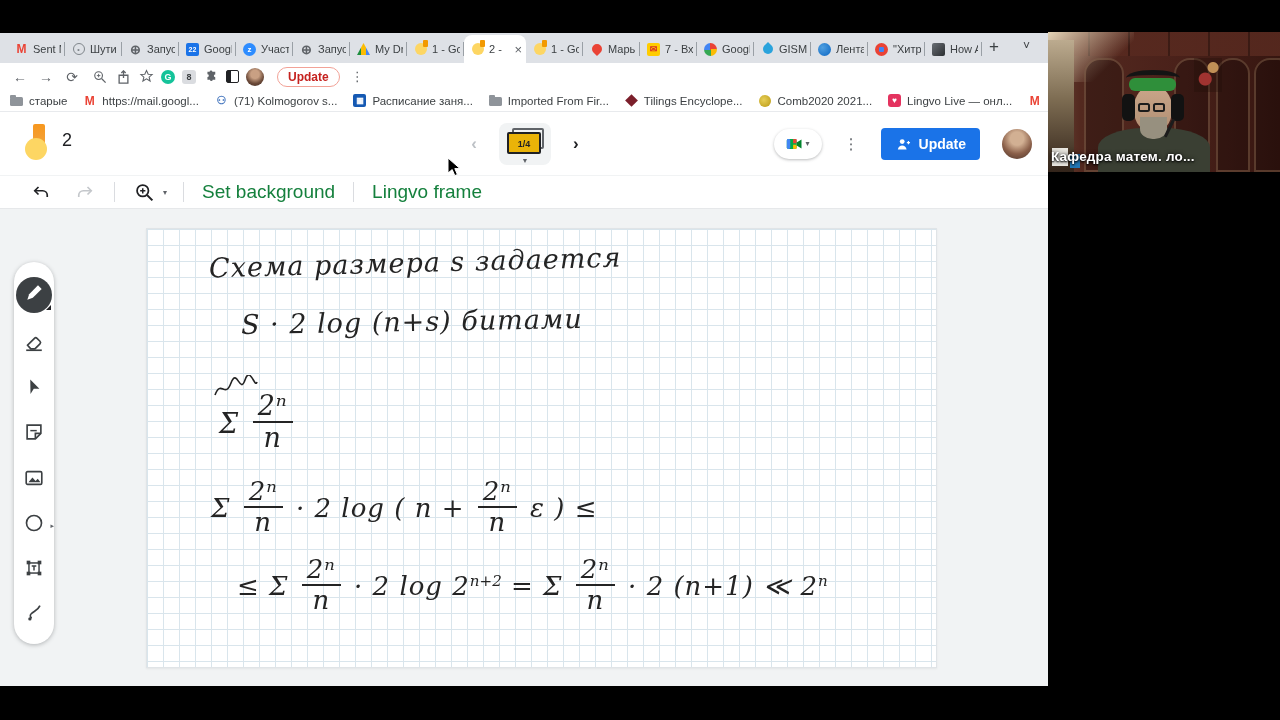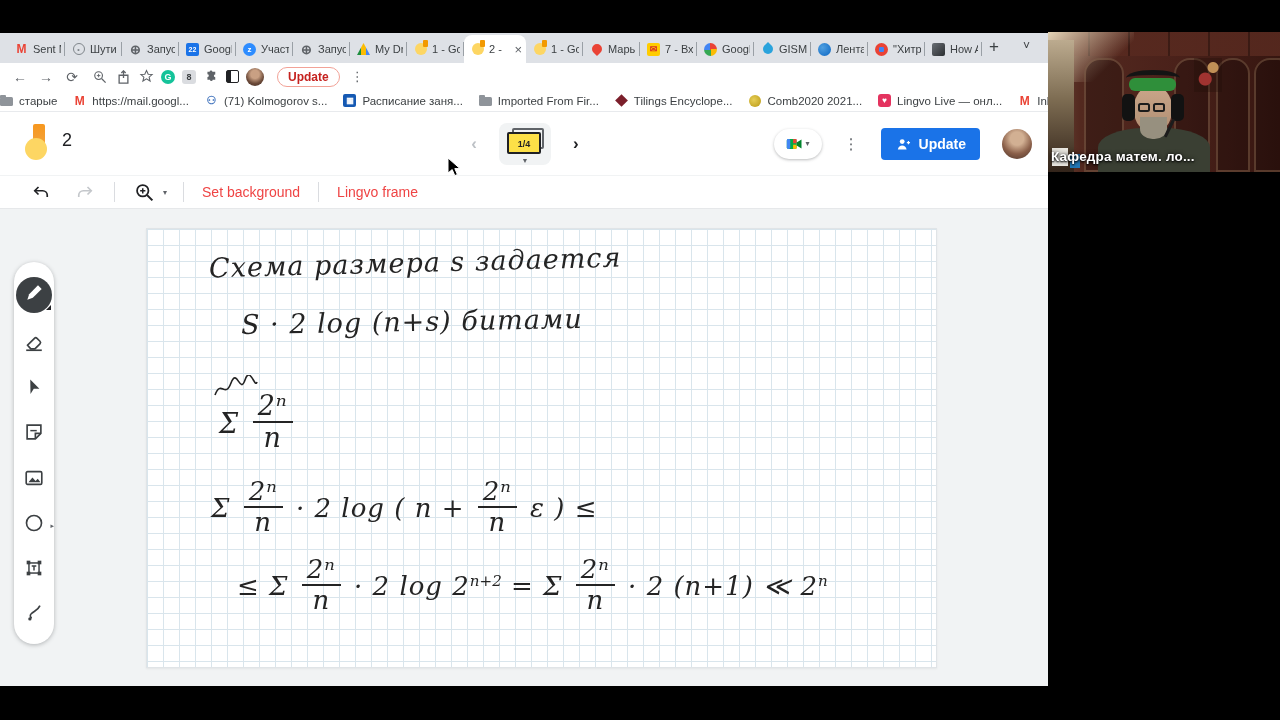--- a/index.html
+++ b/index.html
@@ -52,50 +52,50 @@
   .extrow{display:flex;align-items:center;gap:7px;margin-left:6px}
   .exticon{width:16px;height:16px;display:flex;align-items:center;justify-content:center;color:#5f6368}
   .gram{width:14px;height:14px;border-radius:50%;background:#15c39a;color:#fff;font:700 9px/14px "Liberation Sans",sans-serif;text-align:center}
   .eightx{width:14px;height:14px;border-radius:3px;background:#dadce0;color:#3c4043;font:700 9px/14px "Liberation Sans",sans-serif;text-align:center}
   .bwsq{width:13px;height:13px;border:1.5px solid #202124;border-radius:2px;background:linear-gradient(90deg,#202124 0 40%,#fff 40%)}
   .mini-avatar{width:18px;height:18px;border-radius:50%;background:radial-gradient(circle at 50% 35%,#c9a083 28%,#6b4a39 62%,#3e2a22)}
   .updatebtn{height:20px;border:1px solid #f2a297;border-radius:11px;background:#fff;color:#c5221f;font-size:12px;font-weight:600;padding:0 10px;display:flex;align-items:center;margin-left:6px}
   .dots3{color:#5f6368;font-size:13px;padding:0 4px}
 
   
-  .bookmarks{height:22px;background:#fff;display:flex;align-items:center;padding-left:0;gap:16px;border-bottom:1px solid #e8eaed}
+  .bookmarks{height:22px;background:#fff;display:flex;align-items:center;padding-left:10px;gap:16px;border-bottom:1px solid #e8eaed}
   .bm{display:flex;align-items:center;gap:6px}
   .bmlabel{font-size:11.5px;color:#3c4043;white-space:nowrap}
 
   
   .jamheader{position:absolute;left:0;top:79px;width:100%;height:63px;background:#fff}
   .jamlogo{position:absolute;left:25px;top:12px;width:26px;height:36px}
   .jamlogo .circ{position:absolute;left:0;bottom:0;width:22px;height:22px;border-radius:50%;background:#fdd663}
   .jamlogo .bar{position:absolute;left:8px;top:0;width:12px;height:22px;background:linear-gradient(180deg,#f7971e,#f2a33c);border-radius:2px}
   .jamtitle{position:absolute;left:62px;top:18px;font-size:18px;color:#202124}
   .framenav{position:absolute;left:440px;top:0;width:170px;height:63px;display:flex;align-items:center;justify-content:center;gap:22px}
   .fchev{font-size:17px;font-weight:700}
   .fchev.prev{color:#bdc1c6}
   .fchev.next{color:#202124}
   .framebox{width:52px;height:42px;background:#f1f3f4;border-radius:8px;position:relative;display:flex;align-items:center;justify-content:center}
   .fb-back{position:absolute;left:13px;top:5px;width:32px;height:21px;border:2px solid #5f6368;border-radius:2px}
-  .fb-front{position:absolute;left:8px;top:9px;width:34px;height:22px;border:2px solid #202124;border-radius:2px;background:#fde047;font:700 9px/20px "Liberation Sans",sans-serif;text-align:center;color:#202124}
+  .fb-front{position:absolute;left:8px;top:9px;width:34px;height:22px;border:2px solid #202124;border-radius:2px;background:#eab308;font:700 9px/20px "Liberation Sans",sans-serif;text-align:center;color:#202124}
   .fb-caret{position:absolute;left:50%;bottom:1px;transform:translateX(-50%);font-size:7px;color:#5f6368}
   .jh-right{position:absolute;right:16px;top:0;height:63px;display:flex;align-items:center;gap:22px}
   .meetpill{width:48px;height:30px;background:#fff;border-radius:16px;box-shadow:0 1px 3px rgba(60,64,67,.35);display:flex;align-items:center;justify-content:center;gap:3px}
   .meetcaret{font-size:8px;color:#5f6368}
   .jh-dots{color:#5f6368;font-size:15px}
   .sharebtn{height:32px;background:#1a73e8;border-radius:4px;color:#fff;font-size:14px;font-weight:600;display:flex;align-items:center;gap:8px;padding:0 14px}
   .jh-avatar{width:30px;height:30px;border-radius:50%;background:radial-gradient(circle at 50% 32%,#d2b093 26%,#8a5f49 60%,#4a332a)}
 
   
   .jamtoolbar{position:absolute;left:0;top:142px;width:100%;height:34px;background:#fff;border-top:1px solid #f1f3f4;border-bottom:1px solid #e6e8ea;display:flex;align-items:center;padding-left:28px}
   .tbico{display:flex;align-items:center;justify-content:center;width:26px;height:26px}
   .tbdivider{width:1px;height:20px;background:#dadce0;margin:0 16px}
-  .tblabel{font-size:14px;color:#ef4444;padding:0 2px}
+  .tblabel{font-size:19px;color:#15803d;padding:0 2px}
   .tbcaret{font-size:8px;color:#5f6368;margin-left:6px}
 
   
   .canvas{position:absolute;left:0;top:176px;width:100%;height:477px;background:#f1f3f4}
   .paper{position:absolute;left:146px;top:19px;width:791px;height:440px;background-color:#fff;border:1px solid #e0e4e7;box-shadow:0 1px 2px rgba(0,0,0,.06);
     background-image:linear-gradient(#d9e5ec 1px,transparent 1px),linear-gradient(90deg,#d9e5ec 1px,transparent 1px);
     background-size:16px 16px;overflow:hidden}
   .mathline{position:absolute;font-family:"DejaVu Serif",serif;font-style:italic;color:#242424;white-space:nowrap;letter-spacing:1px}
   .frac{display:inline-flex;flex-direction:column;align-items:center;vertical-align:middle;margin:0 4px;transform:translateY(-3px);line-height:1.05}
   .frac .num{padding:0 5px 1px;border-bottom:2px solid #242424}

